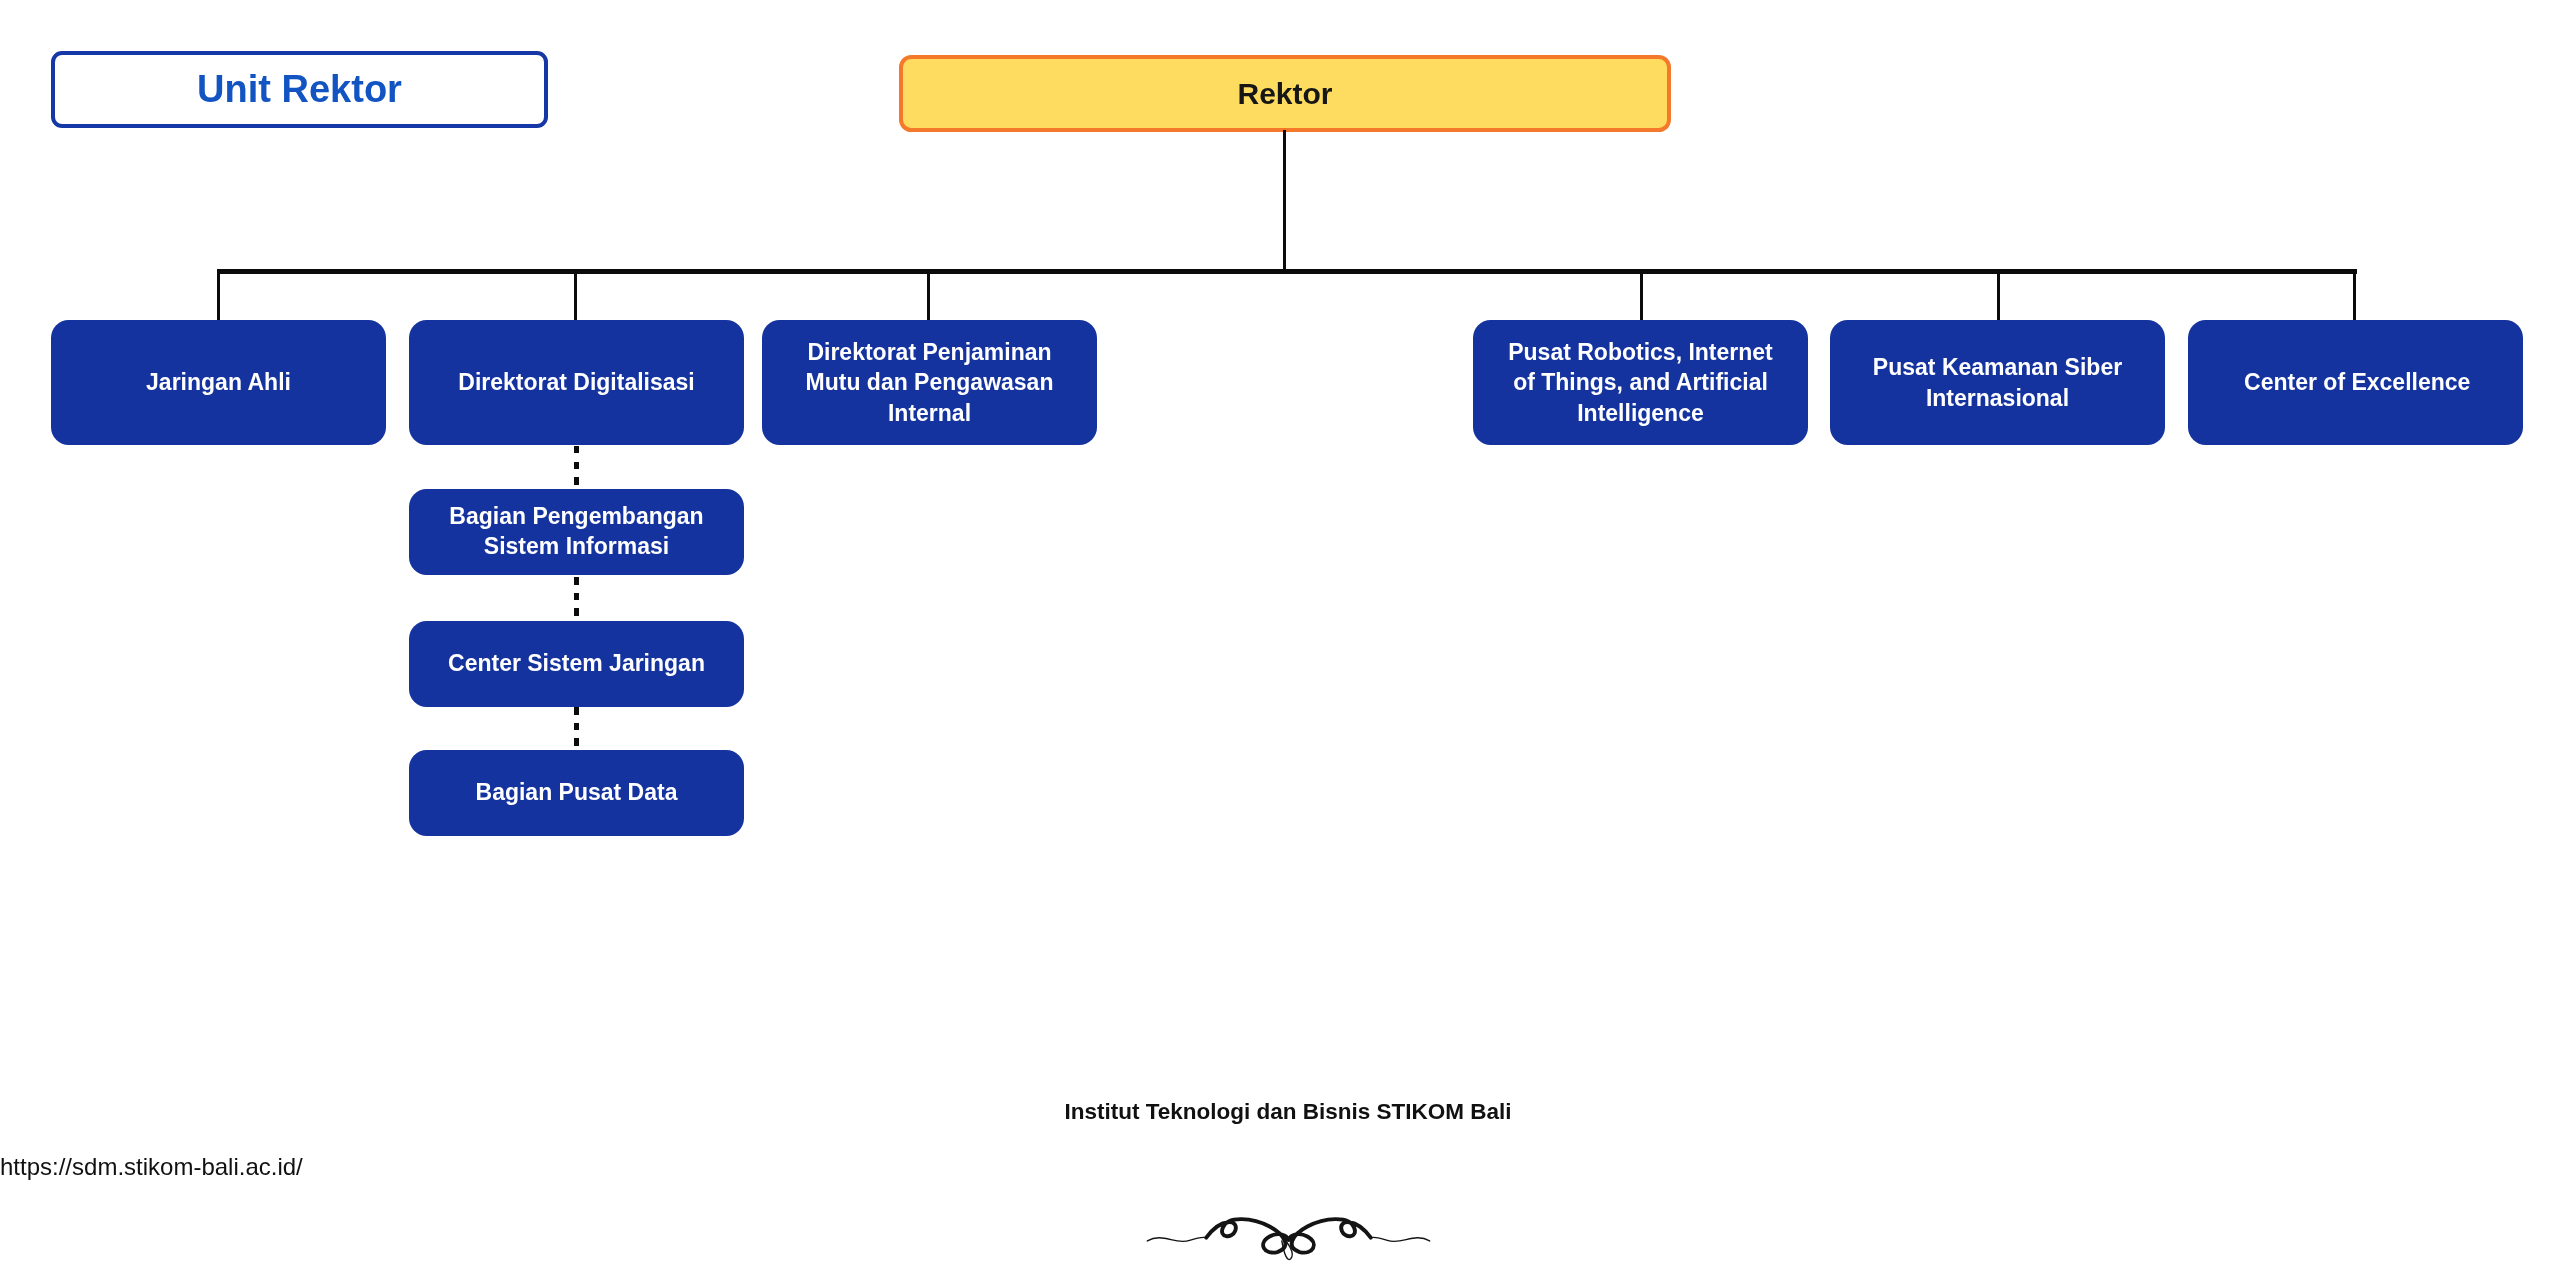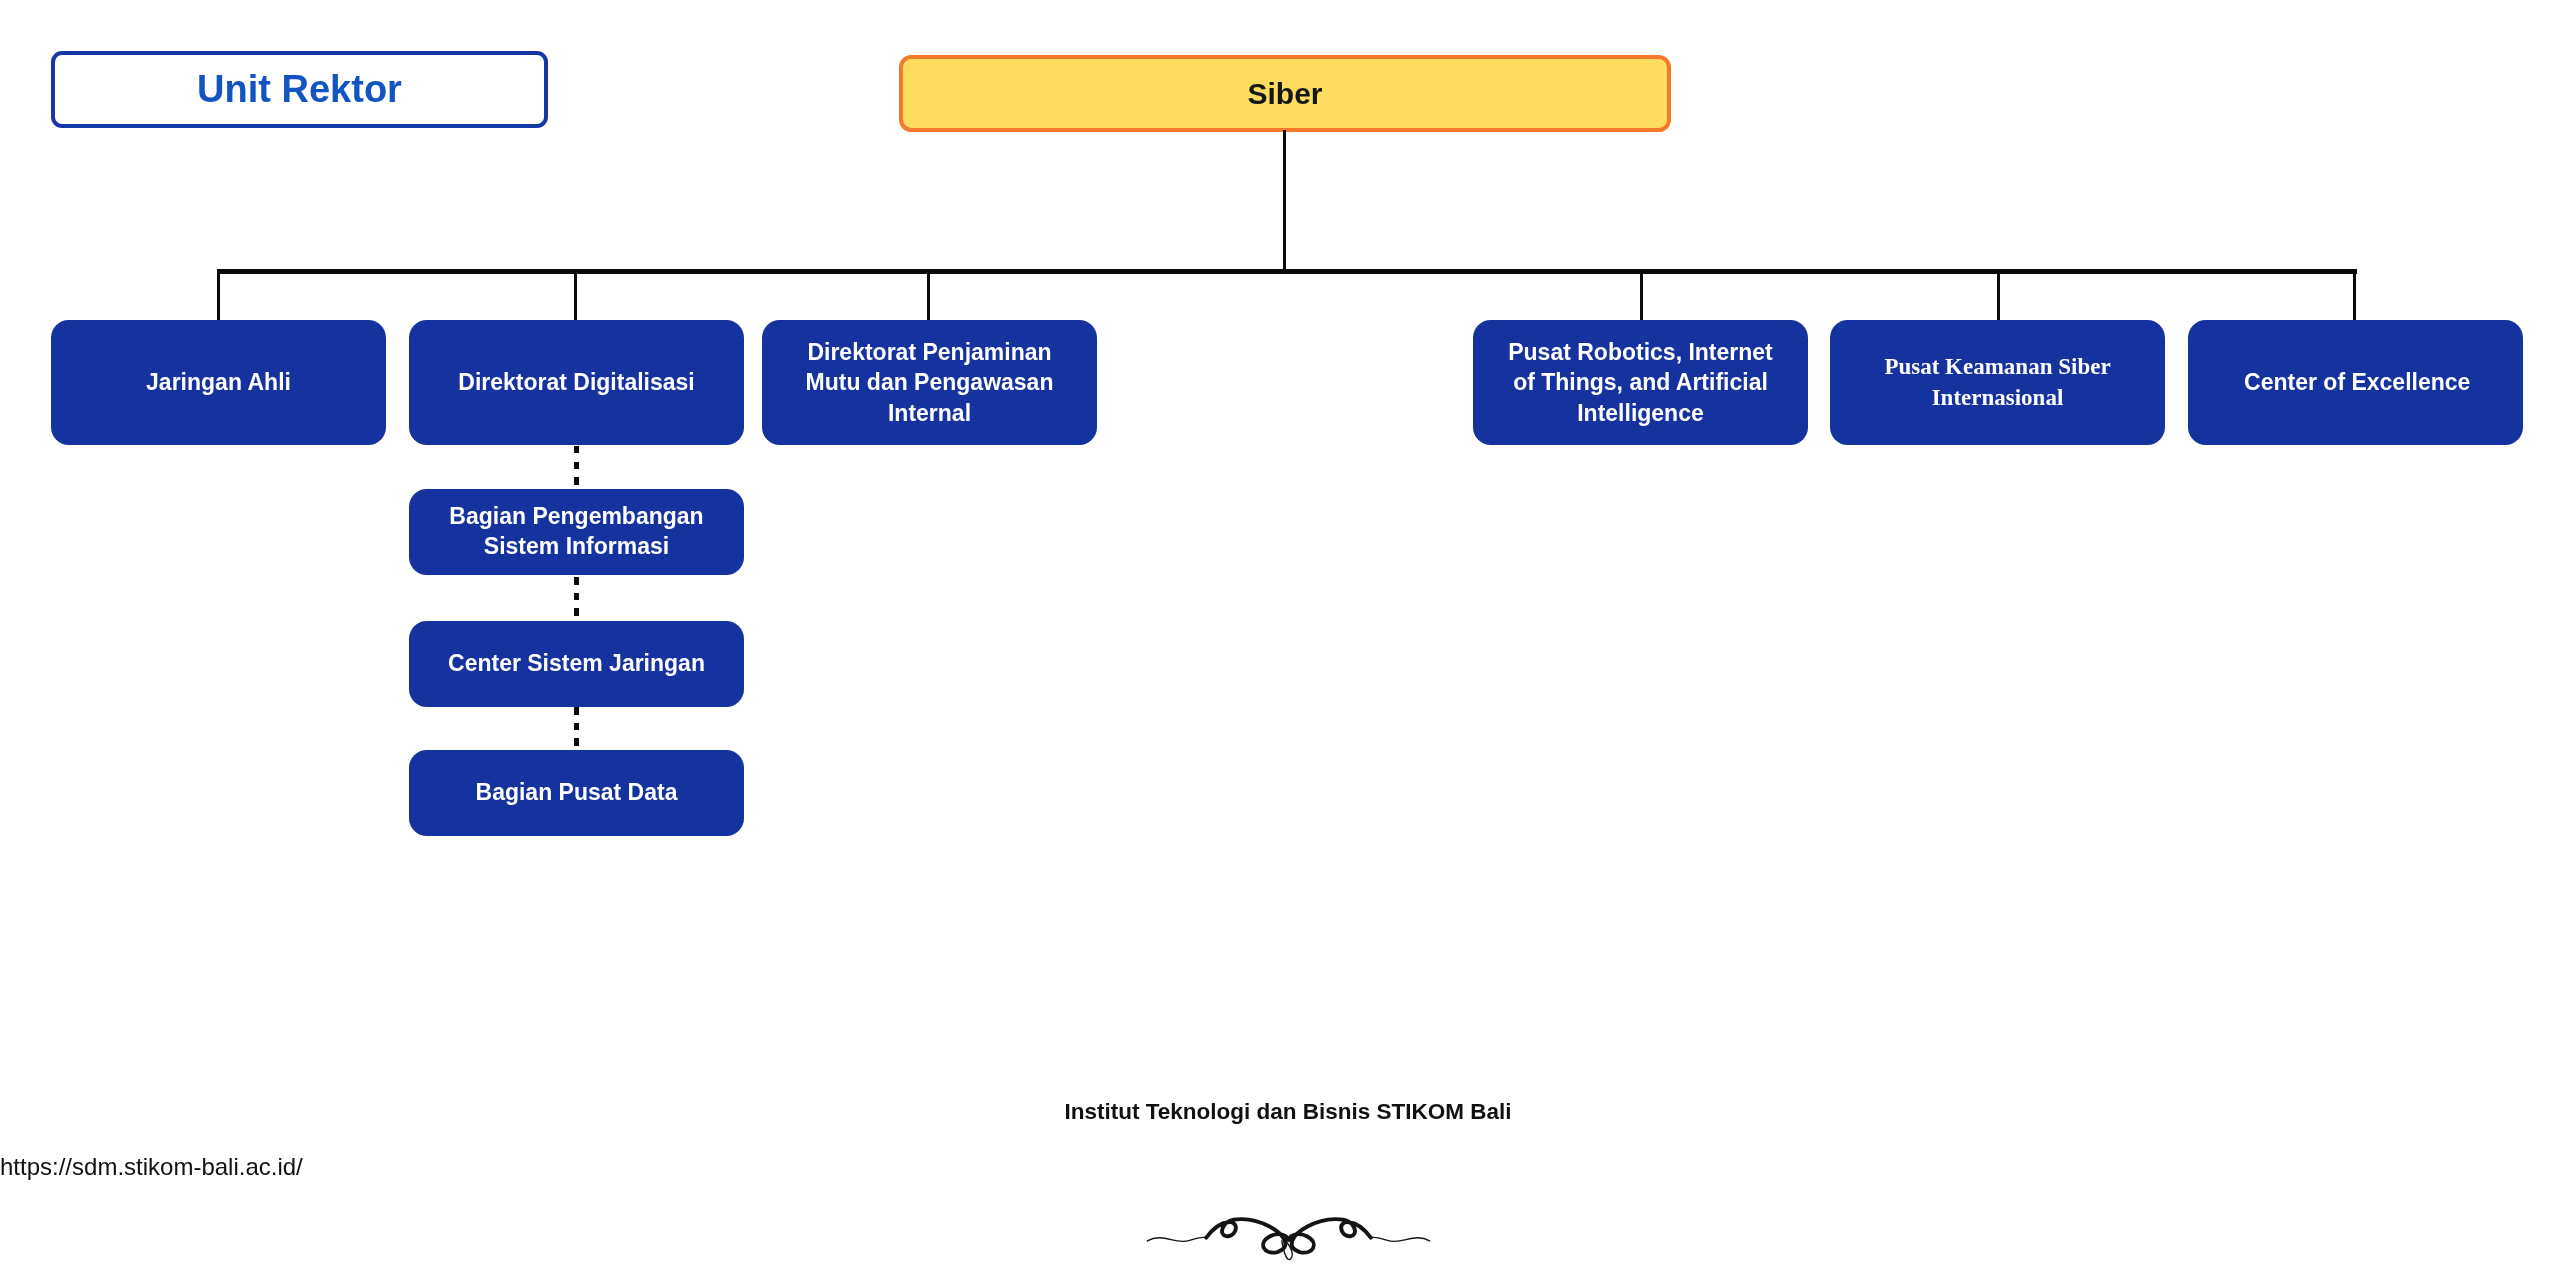--- a/index.html
+++ b/index.html
@@ -84,40 +84,40 @@
     width: 289px; height: 57px;
   }
 </style>
 </head>
 <body>
 
 <div class="canvas">
 
   <div class="node legend-box">Unit Rektor</div>
 
-  <div class="node root-box">Siber</div>
+  <div class="node root-box">Rektor</div>
 
   <div class="line" style="left:1283px; top:130px; width:3.4px; height:141px;"></div>
   <div class="line" style="left:217px; top:269px; width:2140px; height:4.8px;"></div>
   <div class="line" style="left:217px; top:271px; width:3.4px; height:49px;"></div>
   <div class="line" style="left:574px; top:271px; width:3.4px; height:49px;"></div>
   <div class="line" style="left:927px; top:271px; width:3.4px; height:49px;"></div>
   <div class="line" style="left:1640px; top:271px; width:3.4px; height:49px;"></div>
   <div class="line" style="left:1997px; top:271px; width:3.4px; height:49px;"></div>
   <div class="line" style="left:2353px; top:271px; width:3.4px; height:49px;"></div>
 
   <div class="node blue-box" style="left:51px; top:320px;">Jaringan Ahli</div>
   <div class="node blue-box" style="left:409px; top:320px;">Direktorat Digitalisasi</div>
   <div class="node blue-box" style="left:762px; top:320px;">Direktorat Penjaminan
 Mutu dan Pengawasan
 Internal</div>
   <div class="node blue-box" style="left:1473px; top:320px;">Pusat Robotics, Internet
 of Things, and Artificial
 Intelligence</div>
-  <div class="node blue-box" style="left:1830px; top:320px;font-family:Liberation Serif, serif;">Pusat Keamanan Siber
+  <div class="node blue-box" style="left:1830px; top:320px;">Pusat Keamanan Siber
 Internasional</div>
   <div class="node blue-box" style="left:2188px; top:320px;padding-left:13px;">Center of Excellence</div>
 
   <div class="dotted-line" style="left:574px; top:446px; height:43px;"></div>
   <div class="dotted-line" style="left:574px; top:577px; height:44px;"></div>
   <div class="dotted-line" style="left:574px; top:707px; height:43px;"></div>
 
   <div class="node sub-box" style="left:409px; top:489px;">Bagian Pengembangan
 Sistem Informasi</div>
   <div class="node sub-box" style="left:409px; top:621px;">Center Sistem Jaringan</div>

